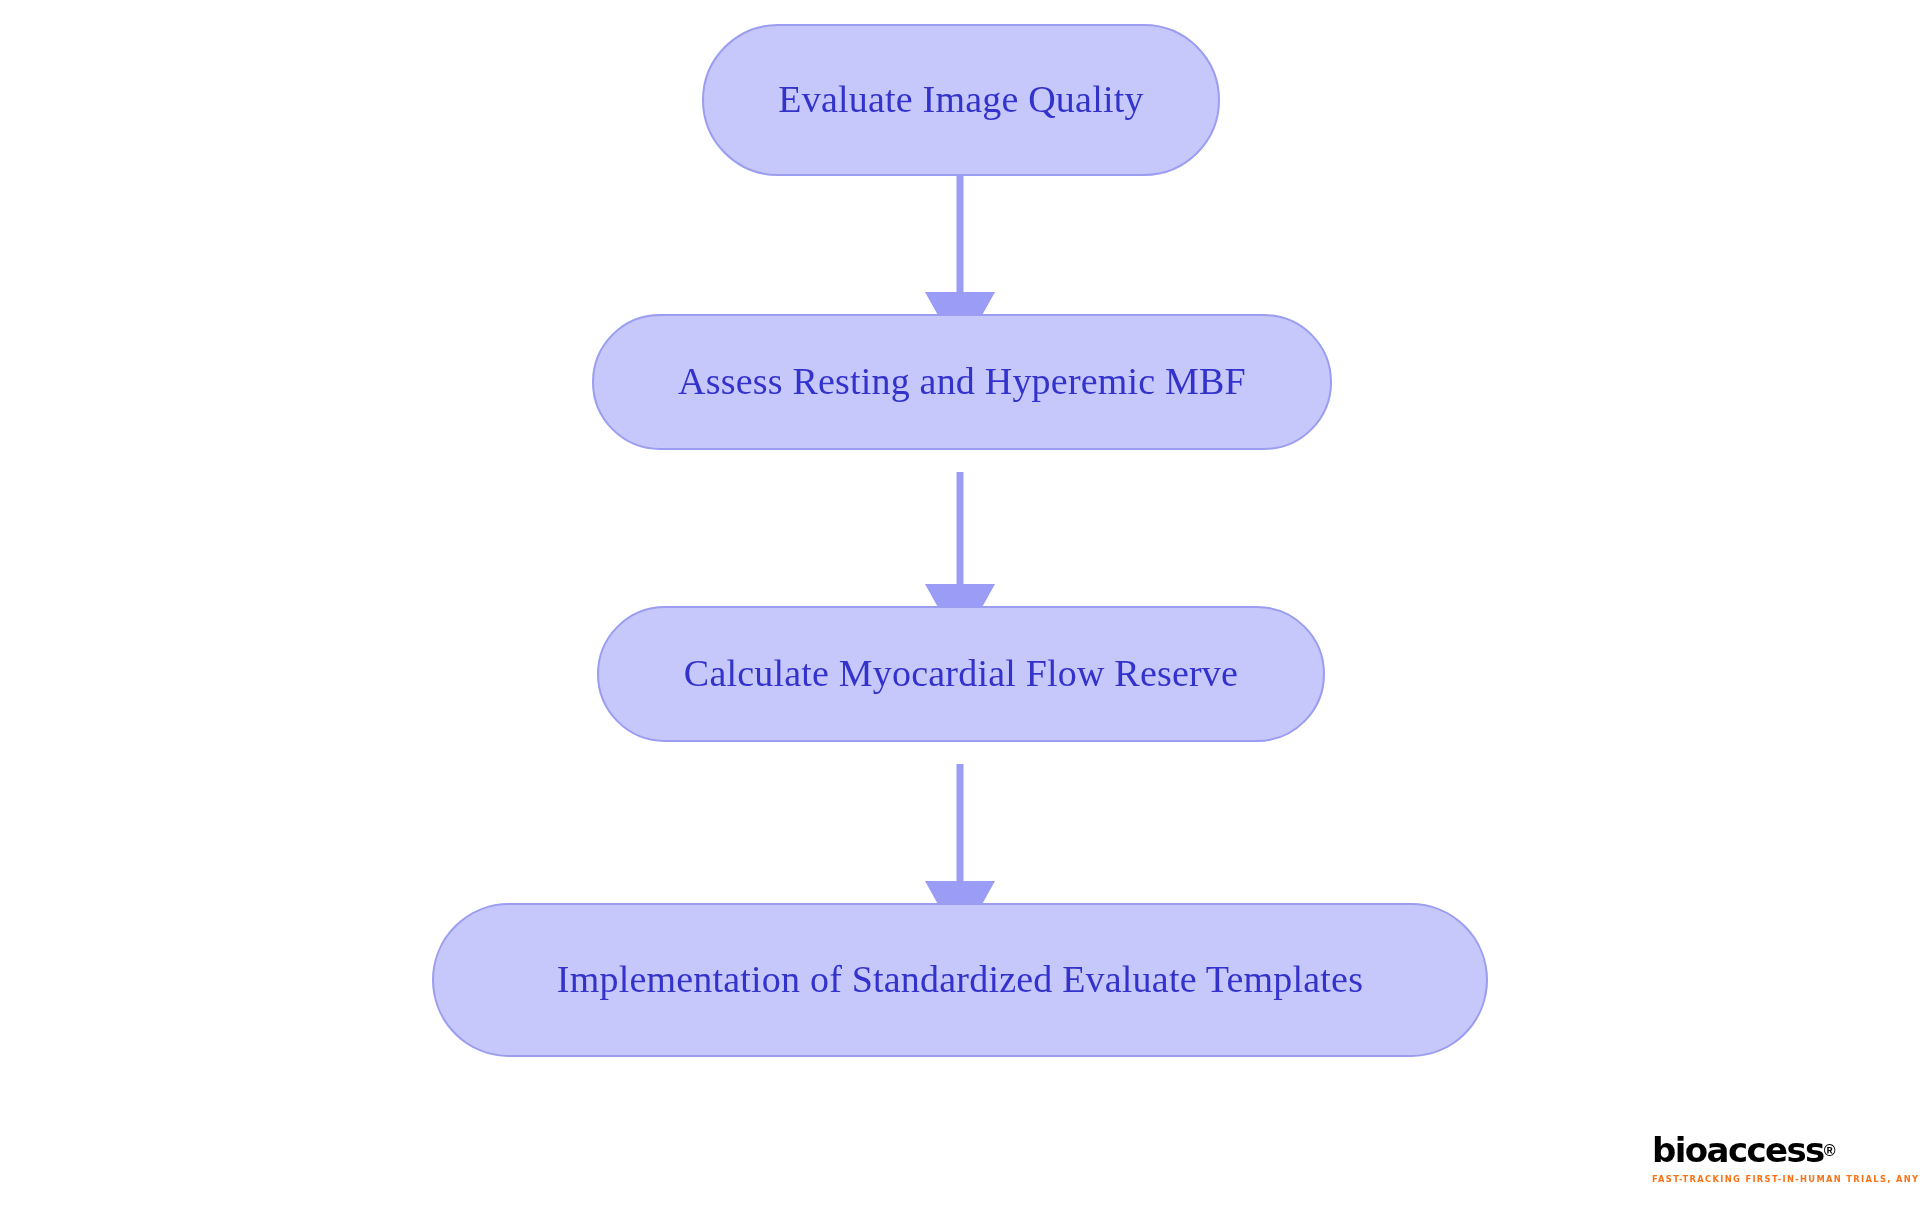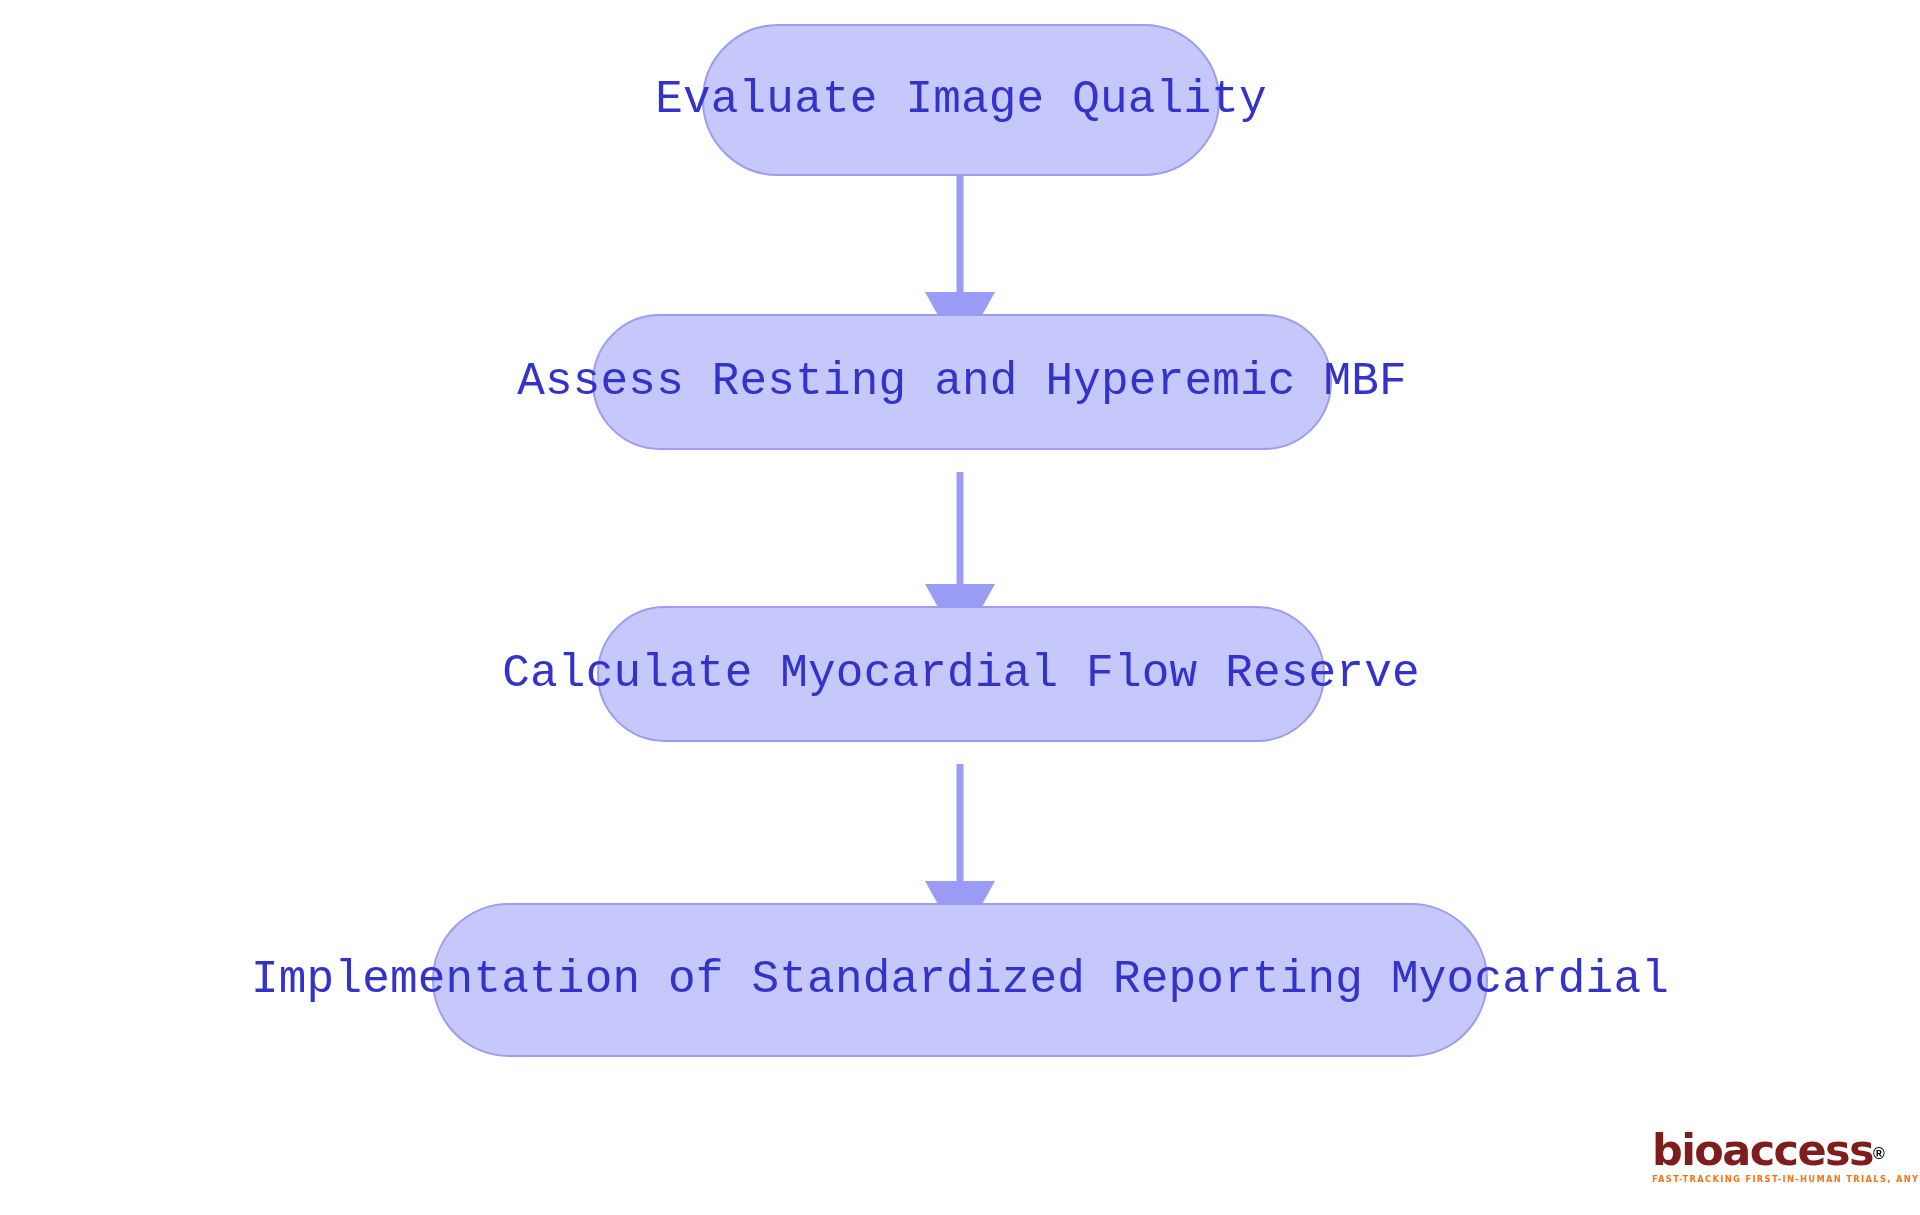--- a/index.html
+++ b/index.html
@@ -30,22 +30,22 @@
     background: #c6c7fb;
     border: 2px solid #9b9df0;
     border-radius: 999px;
     display: flex;
     align-items: center;
     justify-content: center;
     text-align: center;
   }
   .node-label {
     color: #3333cc;
-    font-family: Liberation Mono, monospace;
-    font-size: 46px;
+    font-family: Liberation Serif, serif;
+    font-size: 38px;
     font-weight: 400;
     letter-spacing: 0.2px;
     line-height: 1.15;
     white-space: nowrap;
   }
 
   
   #node-0 { left: 702px;  top: 24px;   width: 518px;  height: 152px; }
   #node-1 { left: 592px;  top: 314px;  width: 740px;  height: 136px; }
   #node-2 { left: 597px;  top: 606px;  width: 728px;  height: 136px; }
@@ -63,24 +63,24 @@
   .logo {
     position: absolute;
     left: 1652px;
     top: 1128px;
     width: 250px;
     height: 66px;
     user-select: none;
   }
   .logo-wordmark {
     position: relative;
-    color: #7f1d1d;
+    color: #000000;
     font-family: "DejaVu Sans", sans-serif;
     font-weight: 700;
-    font-size: 43px;
+    font-size: 34px;
     letter-spacing: -1.6px;
     line-height: 44px;
     display: inline-block;
   }
   .logo-reg {
     font-size: 16px;
     vertical-align: super;
     font-weight: 700;
     letter-spacing: 0;
   }
@@ -120,21 +120,21 @@
 
   <div class="node" id="node-1">
     <span class="node-label">Assess Resting and Hyperemic MBF</span>
   </div>
 
   <div class="node" id="node-2">
     <span class="node-label">Calculate Myocardial Flow Reserve</span>
   </div>
 
   <div class="node" id="node-3">
-    <span class="node-label">Implementation of Standardized Reporting Myocardial</span>
+    <span class="node-label">Implementation of Standardized Evaluate Templates</span>
   </div>
 
 </div>
 
 <div class="logo">
   <div>
     <span class="logo-wordmark">bioaccess</span><span class="logo-reg">®</span>
   </div>
   <div class="logo-tagline">FAST-TRACKING FIRST-IN-HUMAN TRIALS, ANYWHERE</div>
 </div>

